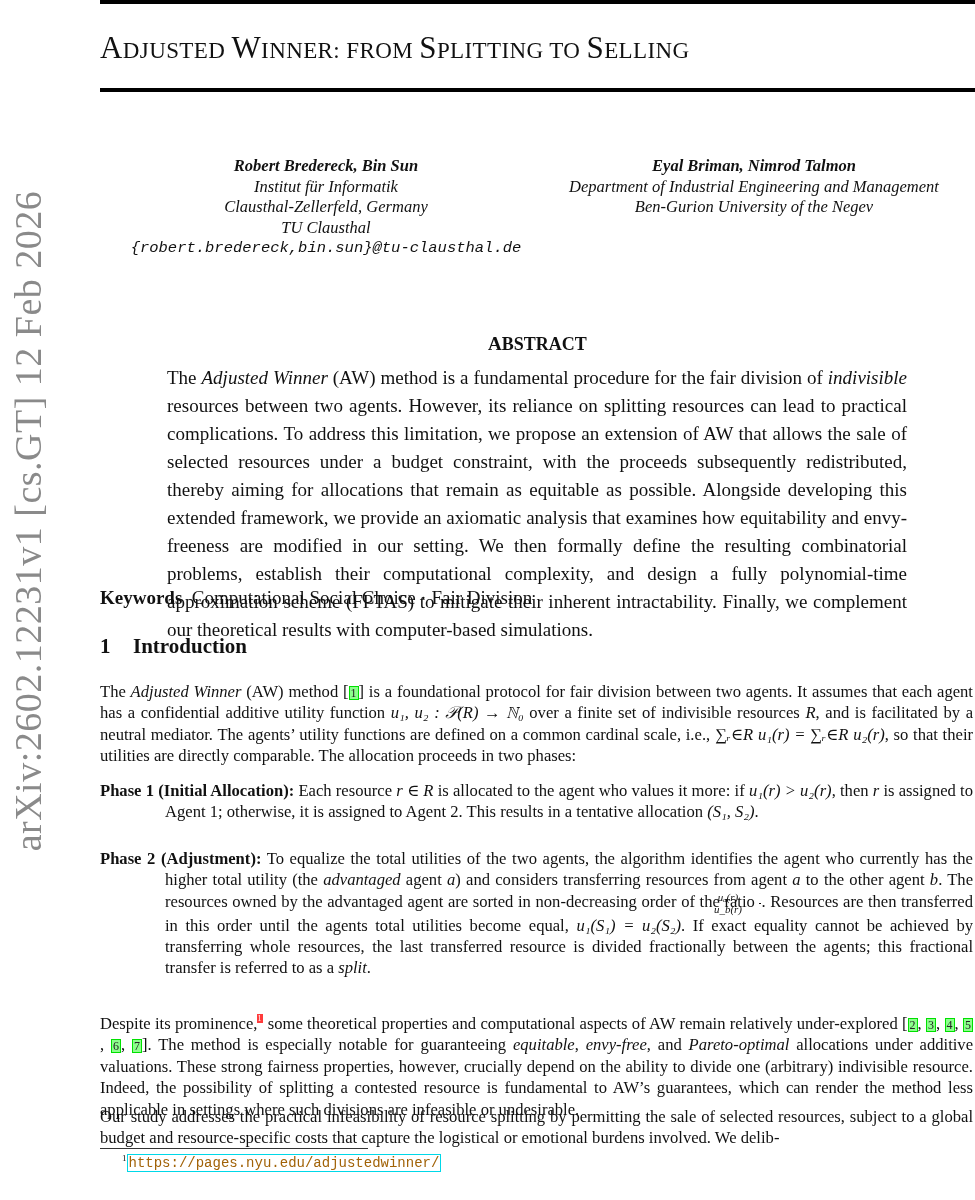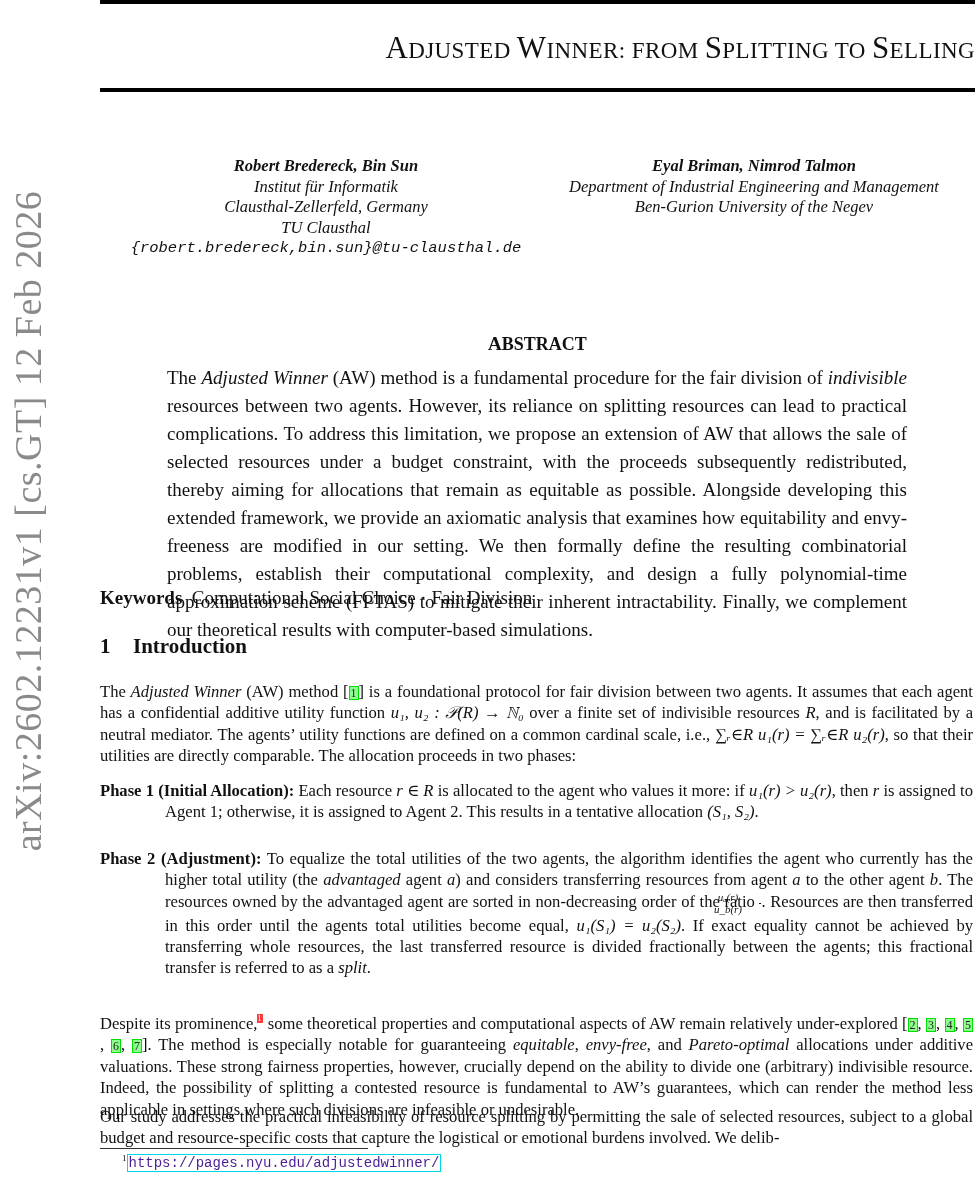--- a/index.html
+++ b/index.html
@@ -4,21 +4,21 @@
 <style>
   html, body { margin:0; padding:0; background:#ffffff; }
   body { width:975px; height:1200px; position:relative; overflow:hidden;
          font-family:"Liberation Serif","DejaVu Serif",serif; color:#111; }
   .arxiv { position:absolute; left:0; top:262px; width:56px; height:518px;
            display:flex; align-items:center; justify-content:center; }
   .arxiv span { display:block; transform:rotate(-90deg); white-space:nowrap;
                 font-size:38px; color:#8a8a8a; letter-spacing:0.5px; }
   .rule-top { position:absolute; left:100px; right:0; top:0; height:4px; background:#000; }
   .rule-bot { position:absolute; left:100px; right:0; top:88px; height:4px; background:#000; }
-  .title { position:absolute; left:100px; right:0; top:30px; text-align:right;
+  .title { position:absolute; left:100px; right:0; top:30px; text-align:left;
            font-size:31px; letter-spacing:0.4px; }
   .title .sc { font-size:23px; }
   .authors { position:absolute; top:156px; left:100px; right:0; }
   .author-col { position:absolute; text-align:center; font-size:16.5px; line-height:20.5px;font-style:italic; }
   .author-col.left { left:14px; width:424px; }
   .author-col.right { left:445px; width:418px; }
   .author-col .names { font-weight:bold; }
   .mono { font-family:"Liberation Mono","DejaVu Sans Mono",monospace; font-size:15.5px; }
   .abs-head { position:absolute; top:333px; left:100px; right:0; text-align:center;
               font-weight:bold; font-size:19px; }
@@ -40,21 +40,21 @@
   .p3 { top:1013px; }
   .p4 { top:1106px; }
   .cite { display:inline-block; border:1px solid #00e000; background:#8cff8c; color:#222;
           font-size:12px; line-height:12px; padding:0 1px; }
   .fn-mark { display:inline-block; background:#ff3b3b; color:#fff; font-size:8px;
              line-height:9px; width:6px; vertical-align:top; margin-top:1px; }
   .foot-rule { position:absolute; left:100px; top:1148px; width:268px; height:1px; background:#333; }
   .footnote { position:absolute; left:122px; top:1153px; font-size:15px; }
   .footnote sup { font-size:9px; }
   .footnote .url { font-family:"Liberation Mono","DejaVu Sans Mono",monospace; font-size:14px;
-                   border:1px solid #00d8e8; padding:0 1px; color:#4c1d95; }
+                   border:1px solid #00d8e8; padding:0 1px; color:#a16207; }
   i { font-style:italic; }
   .math { font-style:italic; font-family:"Liberation Serif","DejaVu Serif",serif; }
   .frac { display:inline-block; vertical-align:middle; text-align:center; font-size:11px; line-height:11px; }
   .frac .n { display:block; border-bottom:1px solid #111; padding:0 1px; }
   .frac .d { display:block; }
 </style>
 </head>
 <body>
 
 <div class="arxiv">

